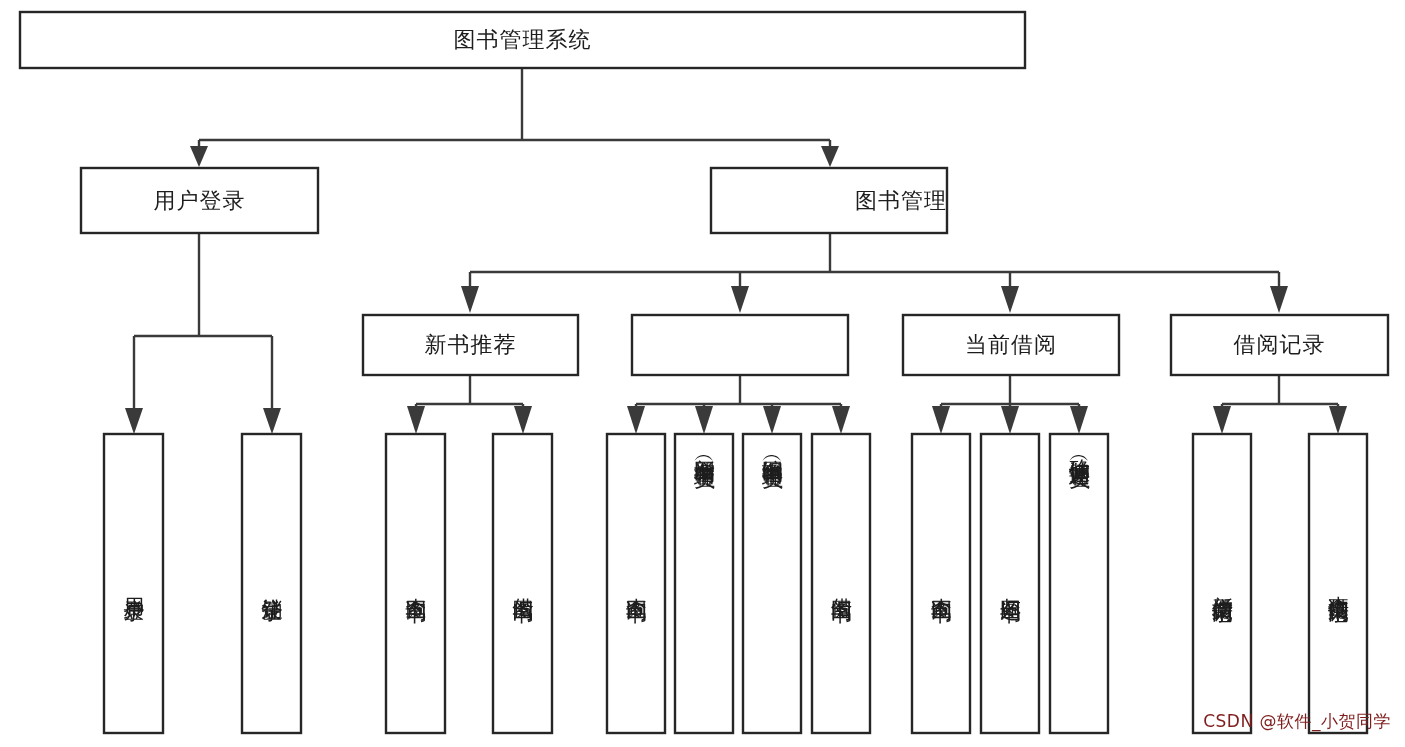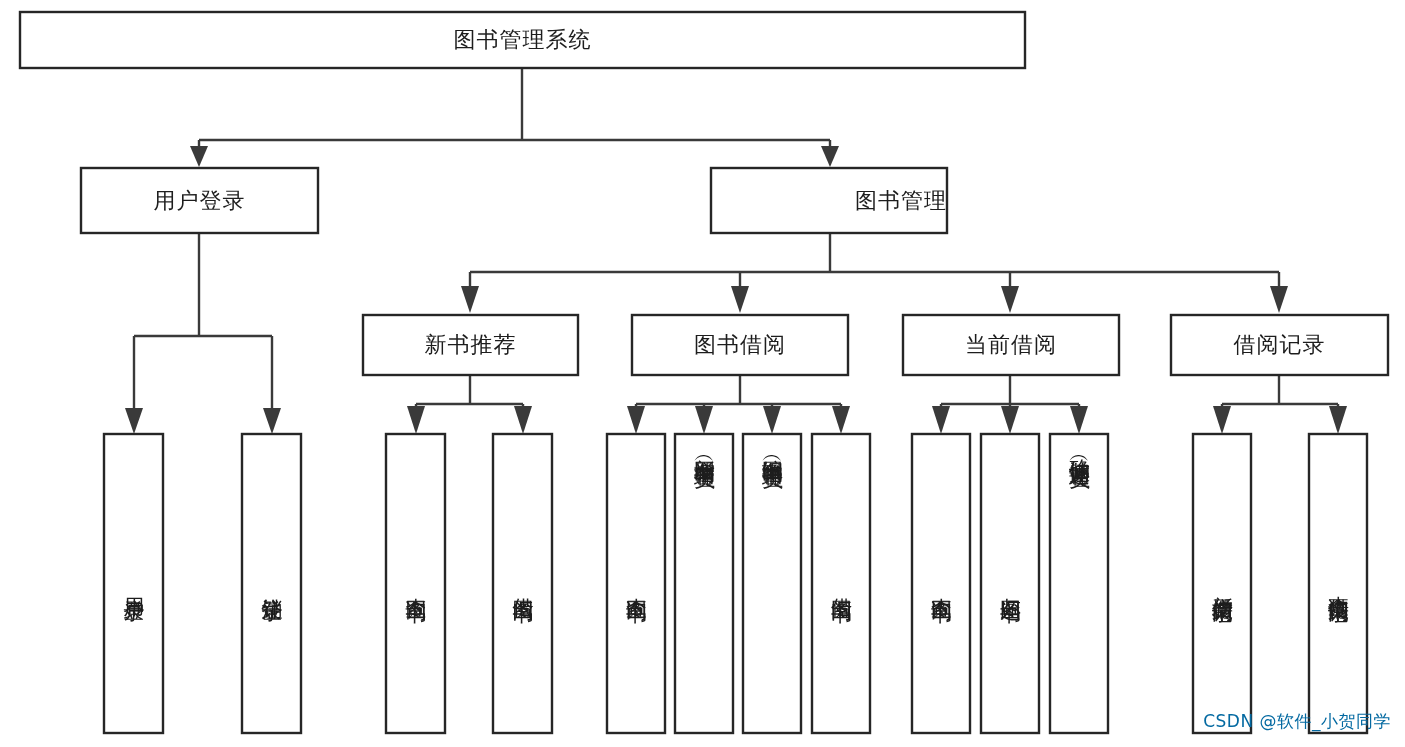--- a/index.html
+++ b/index.html
@@ -73,21 +73,21 @@
     color: #1d1d1d;
     white-space: nowrap;
     letter-spacing: 1px;
   }
   .watermark {
     position: absolute;
     right: 14px;
     bottom: 14px;
     font-family: "DejaVu Sans", "Liberation Sans", sans-serif;
     font-size: 17px;
-    color: #0369a1;
+    color: #7f1d1d;
     white-space: nowrap;
     letter-spacing: 0.5px;
   }
 </style>
 </head>
 <body>
 
 <div id="diagram-root">
 
   <svg class="diagram-canvas" viewBox="0 0 1405 747" xmlns="http://www.w3.org/2000/svg">
@@ -203,23 +203,20 @@
   </div>
 
   <div class="hbox-label-wrap" style="left:711px; top:168px; width:236px; height:65px;justify-content:flex-end;">
     <span class="hbox-label-text">图书管理</span>
   </div>
 
   <div class="hbox-label-wrap" style="left:363px; top:315px; width:215px; height:60px;border-radius:17px;">
     <span class="hbox-label-text">新书推荐</span>
   </div>
 
-  <div class="hbox-label-wrap" style="left:632px; top:315px; width:216px; height:60px;">
-    <span class="hbox-label-text">图书借阅</span>
-  </div>
 
   <div class="hbox-label-wrap" style="left:1171px; top:315px; width:217px; height:60px;">
     <span class="hbox-label-text">借阅记录</span>
   </div>
 
   <div class="hbox-label-wrap" style="left:903px; top:315px; width:216px; height:60px;">
     <span class="hbox-label-text">当前借阅</span>
   </div>
 
   <div class="leaf-label-wrap" style="left:104px; top:434px; width:59px; height:299px;">

